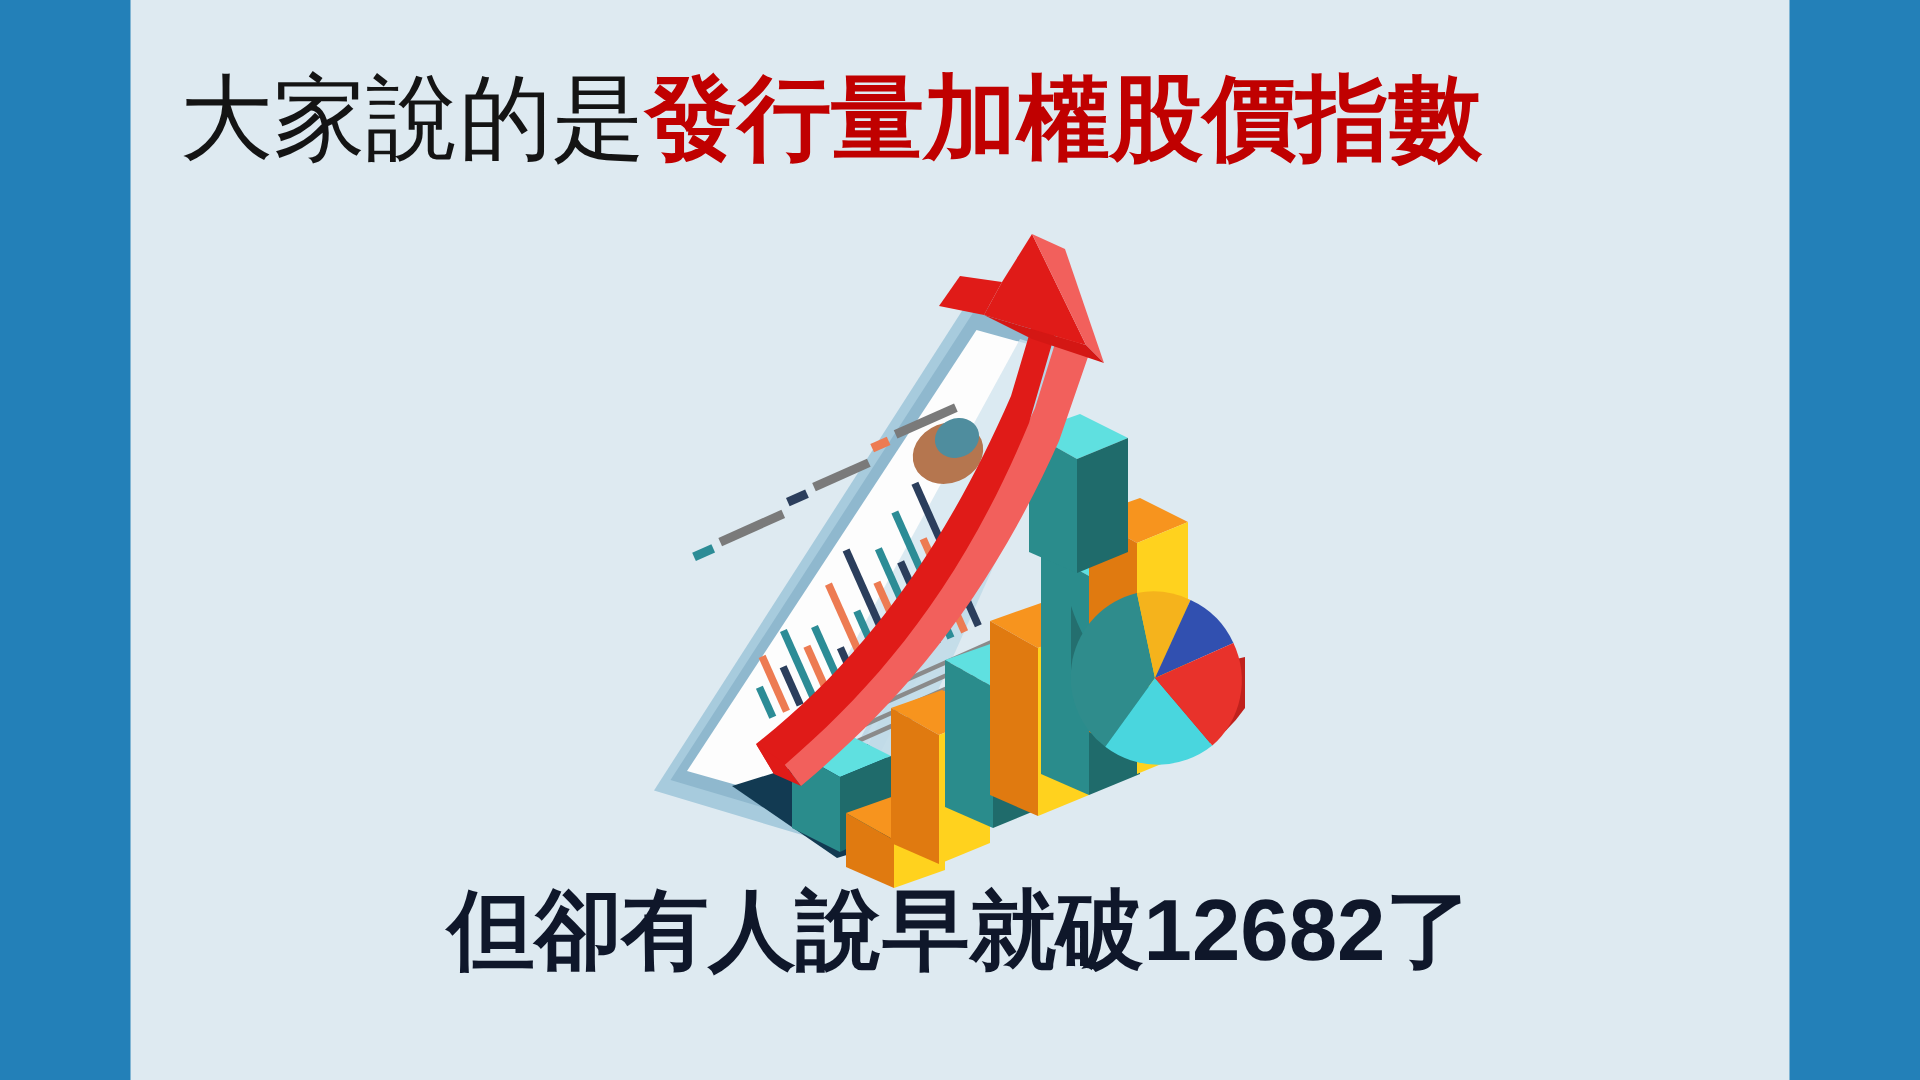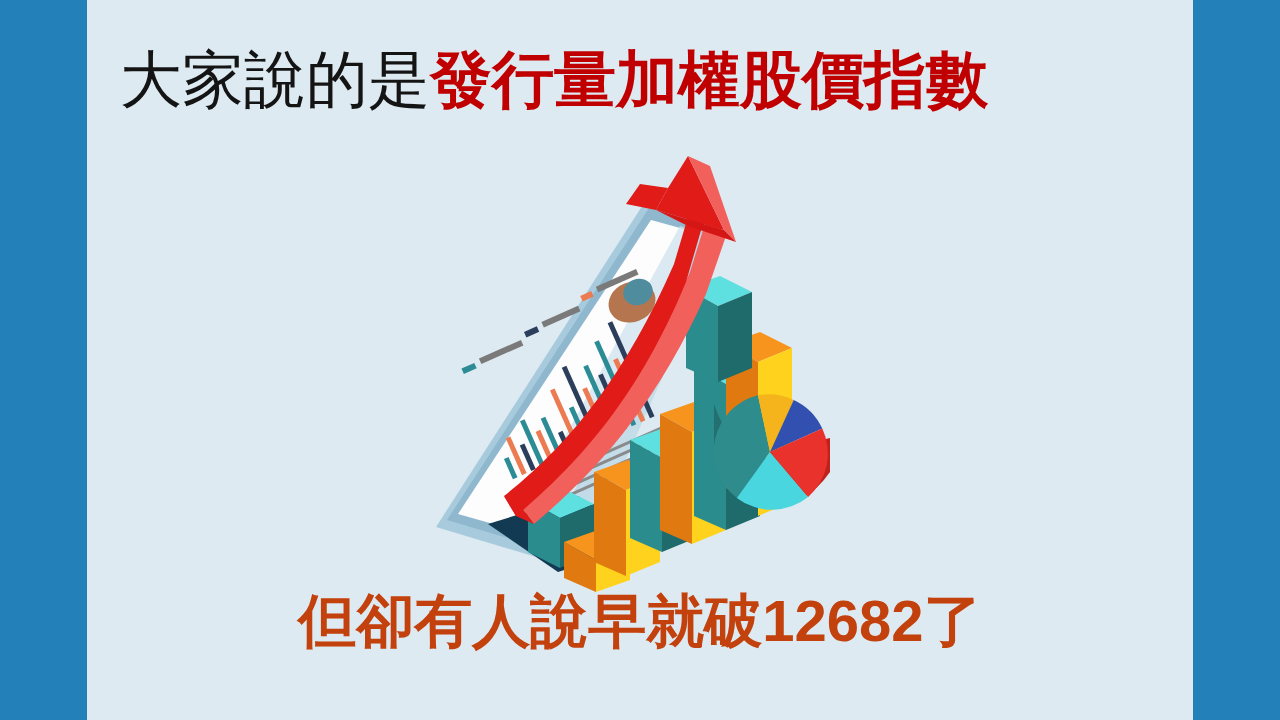--- a/index.html
+++ b/index.html
@@ -25,21 +25,21 @@
     margin-left:16px;
   }
   .title .blk{color:#141414;font-weight:400;}
   .title .red{color:#c00000;font-weight:700;}
 
   
   .caption{
     position:absolute;left:87px;right:87px;top:588px;
     text-align:center;
     font-size:58px;line-height:1.15;
-    font-weight:700;color:#c2410c;
+    font-weight:700;color:#0f172a;
     white-space:nowrap;
   }
 
   
   .art{position:absolute;left:418px;top:152px;width:440px;height:440px;}
   .art svg{display:block;width:440px;height:440px;}
 </style>
 </head>
 <body>
 

